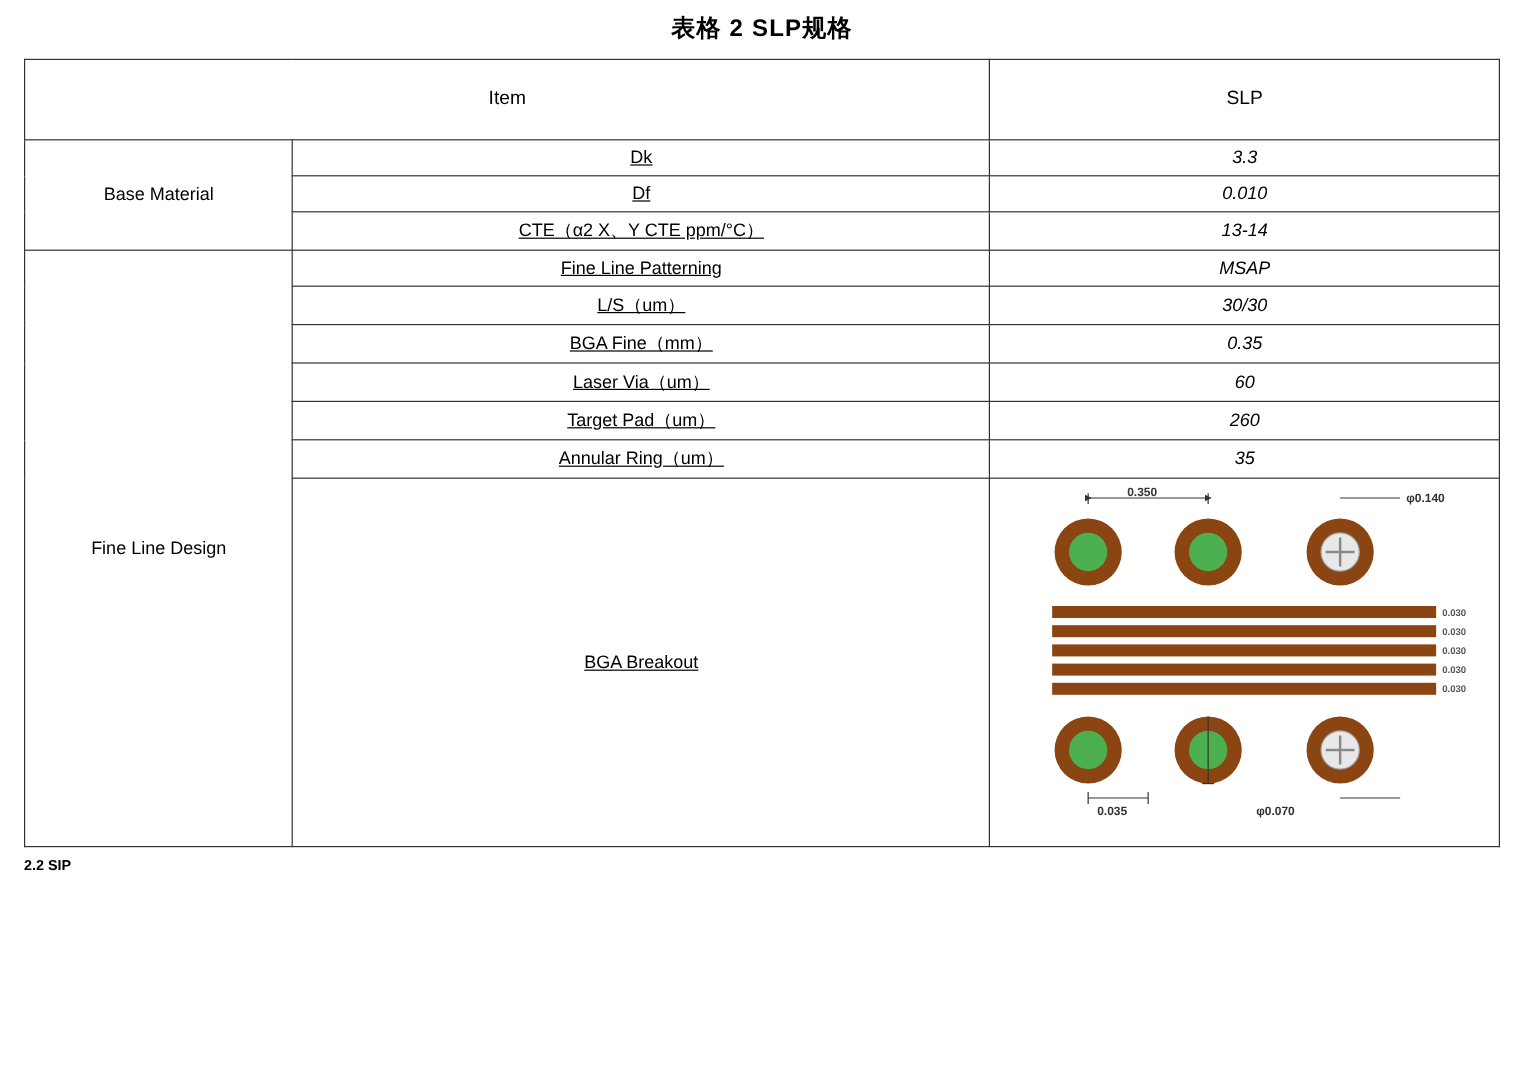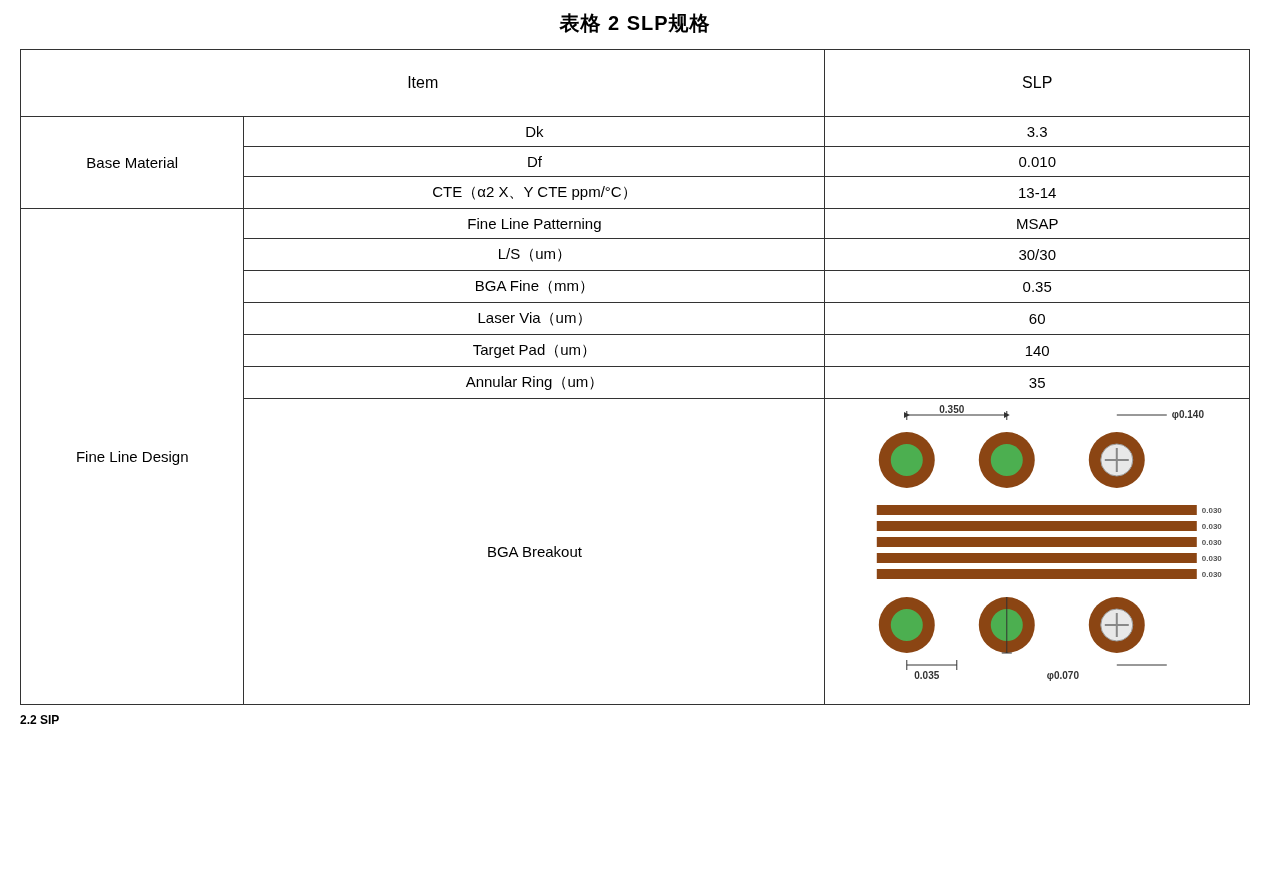--- a/index.html
+++ b/index.html
@@ -47,25 +47,27 @@
     }
 
     .category-cell {
       width: 200px;
       font-size: 15px;
     }
 
     .item-cell {
       width: 520px;
       font-size: 15px;
+      text-decoration: underline;
     }
 
     .value-cell {
       width: 380px;
       font-size: 15px;
+      font-style: italic;
     }
 
     .bga-diagram-cell {
       padding: 10px;
       vertical-align: top;
       font-weight: bold;
     }
 
     
     .bga-svg {
@@ -119,21 +121,21 @@
     <tr>
       <td class="item-cell">BGA Fine（mm）</td>
       <td class="value-cell">0.35</td>
     </tr>
     <tr>
       <td class="item-cell">Laser Via（um）</td>
       <td class="value-cell">60</td>
     </tr>
     <tr>
       <td class="item-cell">Target Pad（um）</td>
-      <td class="value-cell">140</td>
+      <td class="value-cell">260</td>
     </tr>
     <tr>
       <td class="item-cell">Annular Ring（um）</td>
       <td class="value-cell">35</td>
     </tr>
     <tr>
       <td class="item-cell">BGA Breakout</td>
       <td class="bga-diagram-cell">
         
         <svg class="bga-svg" viewBox="0 0 380 290" xmlns="http://www.w3.org/2000/svg">

